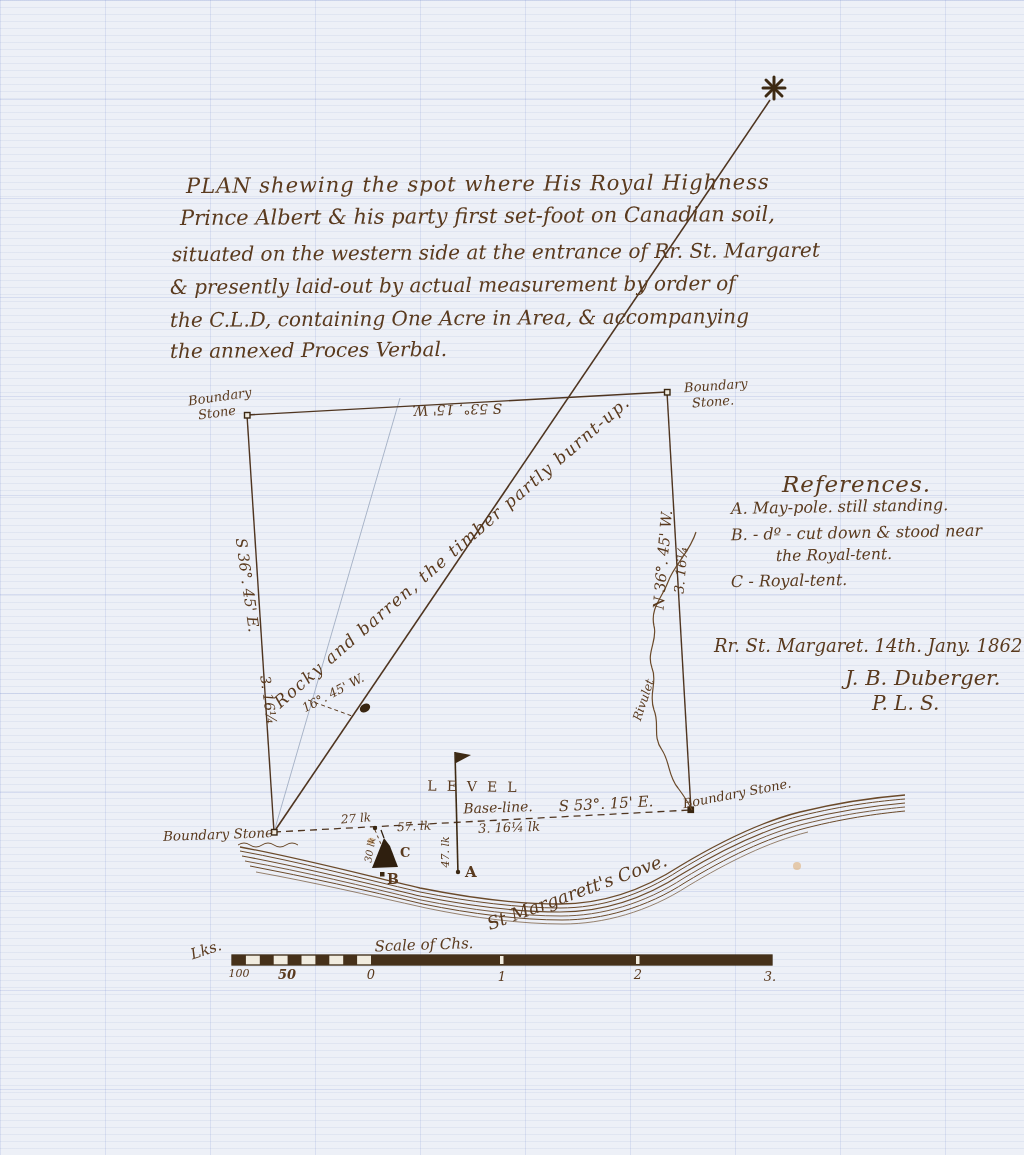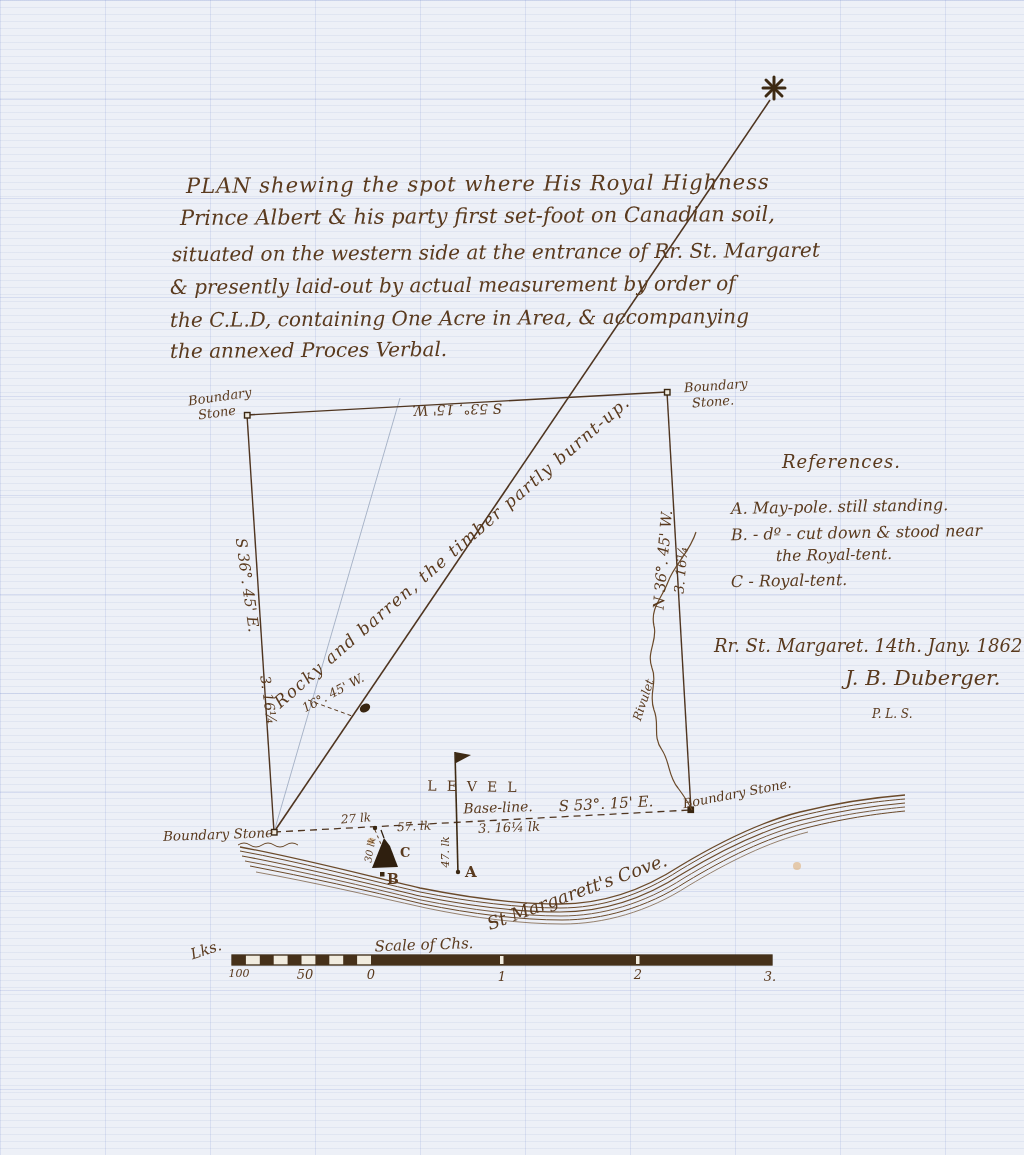--- a/index.html
+++ b/index.html
@@ -129,32 +129,32 @@
   <span class="lbl ctr" style="left:452px;top:552px;font-size:17px;letter-spacing:1.5px;transform:translate(-50%,-50%) rotate(-41deg);">Rocky and barren, the timber partly burnt-up.</span>
 
   <span class="lbl ctr" style="left:477px;top:787px;font-size:14px;letter-spacing:10px;font-style:normal;transform:translate(-50%,-50%) rotate(1deg);">LEVEL</span>
   <span class="lbl" style="left:465px;top:864px;font-size:15px;font-weight:bold;font-style:normal;">A</span>
   <span class="lbl" style="left:387px;top:872px;font-size:14px;font-weight:bold;font-style:normal;">B</span>
   <span class="lbl" style="left:400px;top:846px;font-size:13px;font-weight:bold;font-style:normal;">C</span>
 
   <span class="lbl ctr" style="left:644px;top:700px;font-size:12px;transform:translate(-50%,-50%) rotate(-72deg);">Rivulet</span>
   <span class="lbl ctr" style="left:577px;top:892px;font-size:18px;transform:translate(-50%,-50%) rotate(-20deg);">St Margarett's Cove.</span>
 
-  <span class="lbl" style="left:782px;top:452px;font-size:18px;letter-spacing:1px;">References.</span>
+  <span class="lbl" style="left:782px;top:472px;font-size:23px;letter-spacing:1px;">References.</span>
   <span class="lbl" style="left:731px;top:498px;font-size:16px;transform:rotate(-1deg);">A.  May-pole. still standing.</span>
   <span class="lbl" style="left:731px;top:524px;font-size:16px;transform:rotate(-1deg);">B.  - dº - cut down &amp; stood near</span>
   <span class="lbl" style="left:776px;top:547px;font-size:15.5px;transform:rotate(-1deg);">the Royal-tent.</span>
   <span class="lbl" style="left:731px;top:572px;font-size:16px;transform:rotate(-1deg);">C - Royal-tent.</span>
 
   <span class="lbl" style="left:714px;top:636px;font-size:18px;">Rr. St. Margaret. 14th. Jany. 1862.</span>
   <span class="lbl" style="left:845px;top:667px;font-size:21px;">J. B. Duberger.</span>
-  <span class="lbl" style="left:872px;top:692px;font-size:12px;margin-top:16px;">P. L. S.</span>
+  <span class="lbl" style="left:872px;top:692px;font-size:20px;">P. L. S.</span>
 
   <span class="lbl ctr" style="left:424px;top:945px;font-size:15px;transform:translate(-50%,-50%) rotate(-2deg);">Scale of Chs.</span>
   <span class="lbl ctr" style="left:206px;top:950px;font-size:15px;transform:translate(-50%,-50%) rotate(-18deg);">Lks.</span>
   <span class="lbl ctr" style="left:239px;top:974px;font-size:11px;">100</span>
-  <span class="lbl ctr" style="left:305px;top:975px;font-size:13px;">50</span>
+  <span class="lbl ctr" style="left:287px;top:975px;font-size:13px;font-weight:bold;">50</span>
   <span class="lbl ctr" style="left:371px;top:975px;font-size:13px;">0</span>
   <span class="lbl ctr" style="left:502px;top:977px;font-size:13px;">1</span>
   <span class="lbl ctr" style="left:638px;top:975px;font-size:13px;">2</span>
   <span class="lbl ctr" style="left:770px;top:977px;font-size:13px;">3.</span>
 
 </div>
 
 </body></html>

